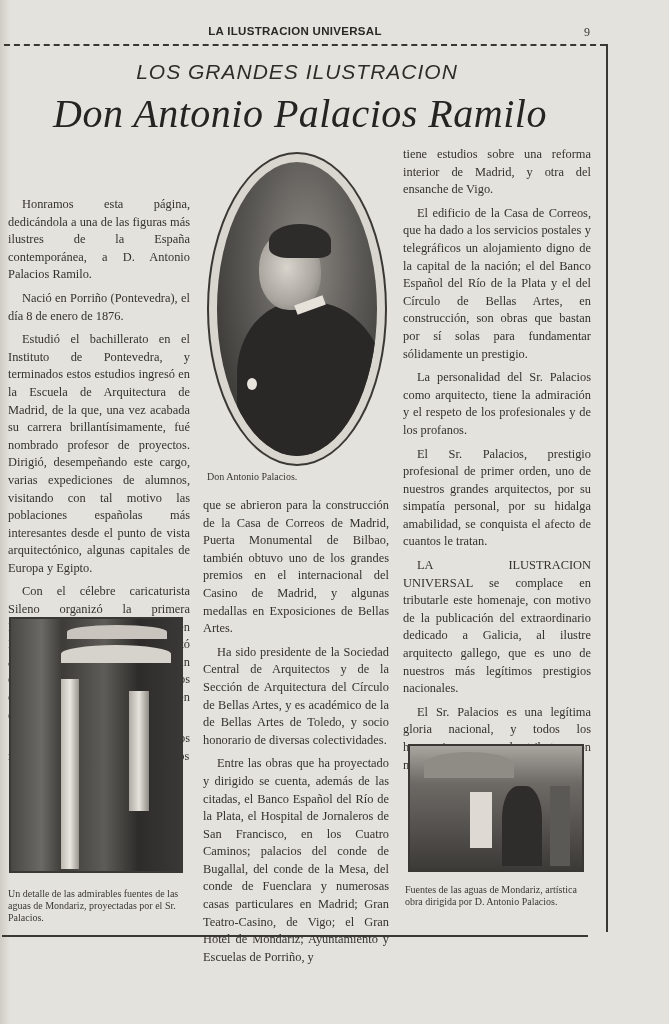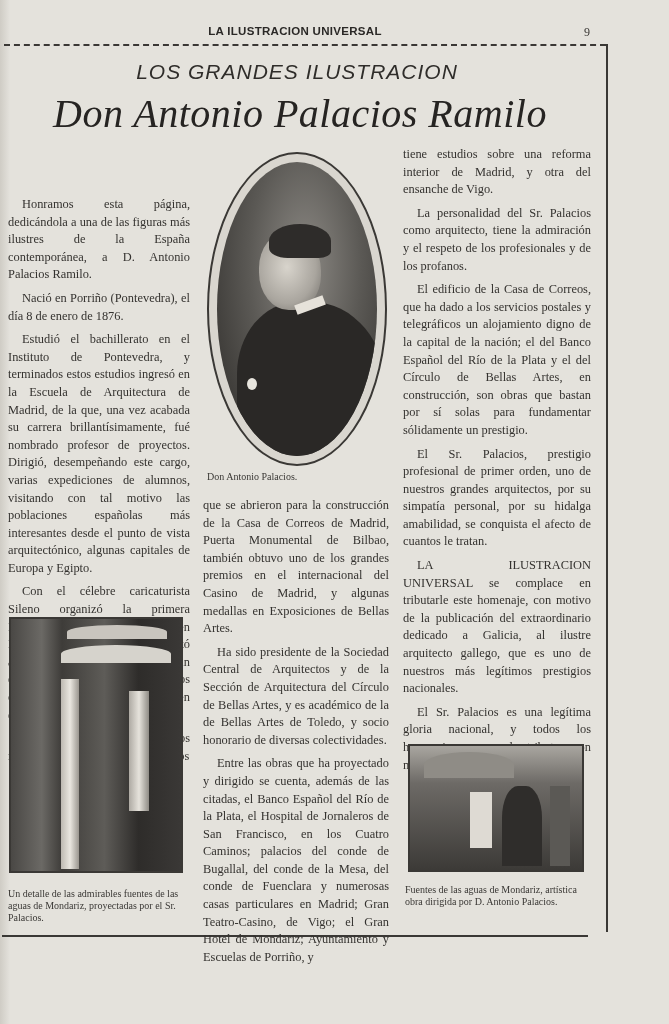--- a/index.html
+++ b/index.html
@@ -150,22 +150,22 @@
 <div class="caption cap-portrait">Don Antonio Palacios.</div>
 
 <div class="col col2">
   <p class="cont">que se abrieron para la construcción de la Casa de Correos de Madrid, Puerta Monumental de Bilbao, también obtuvo uno de los grandes premios en el internacional del Casino de Madrid, y algunas medallas en Exposiciones de Bellas Artes.</p>
   <p>Ha sido presidente de la Sociedad Central de Arquitectos y de la Sección de Arquitectura del Círculo de Bellas Artes, y es académico de la de Bellas Artes de Toledo, y socio honorario de diversas colectividades.</p>
   <p>Entre las obras que ha proyectado y dirigido se cuenta, además de las citadas, el Banco Español del Río de la Plata, el Hospital de Jornaleros de San Francisco, en los Cuatro Caminos; palacios del conde de Bugallal, del conde de la Mesa, del conde de Fuenclara y numerosas casas particulares en Madrid; Gran Teatro-Casino, de Vigo; el Gran Hotel de Mondariz; Ayuntamiento y Escuelas de Porriño, y</p>
 </div>
 
 <div class="col col3">
   <p class="cont">tiene estudios sobre una reforma interior de Madrid, y otra del ensanche de Vigo.</p>
+  <p>El edificio de la Casa de Correos, que ha dado a los servicios postales y telegráficos un alojamiento digno de la capital de la nación; el del Banco Español del Río de la Plata y el del Círculo de Bellas Artes, en construcción, son obras que bastan por sí solas para fundamentar sólidamente un prestigio.</p>
   <p>La personalidad del Sr. Palacios como arquitecto, tiene la admiración y el respeto de los profesionales y de los profanos.</p>
-  <p>El edificio de la Casa de Correos, que ha dado a los servicios postales y telegráficos un alojamiento digno de la capital de la nación; el del Banco Español del Río de la Plata y el del Círculo de Bellas Artes, en construcción, son obras que bastan por sí solas para fundamentar sólidamente un prestigio.</p>
   <p>El Sr. Palacios, prestigio profesional de primer orden, uno de nuestros grandes arquitectos, por su simpatía personal, por su hidalga amabilidad, se conquista el afecto de cuantos le tratan.</p>
   <p>LA ILUSTRACION UNIVERSAL se complace en tributarle este homenaje, con motivo de la publicación del extraordinario dedicado a Galicia, al ilustre arquitecto gallego, que es uno de nuestros más legítimos prestigios nacionales.</p>
   <p>El Sr. Palacios es una legítima gloria nacional, y todos los homenajes que se le tributen son merecidísimos.</p>
 </div>
 
 <div class="photo photo1">
   <div class="arch2"></div>
   <div class="arch1"></div>
   <div class="col-a"></div>
   <div class="col-b"></div>

